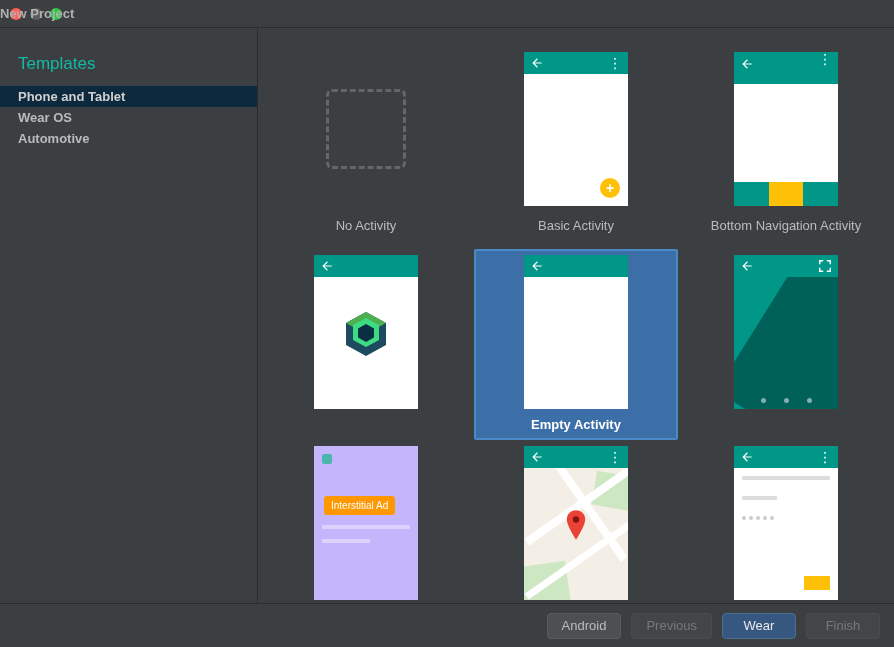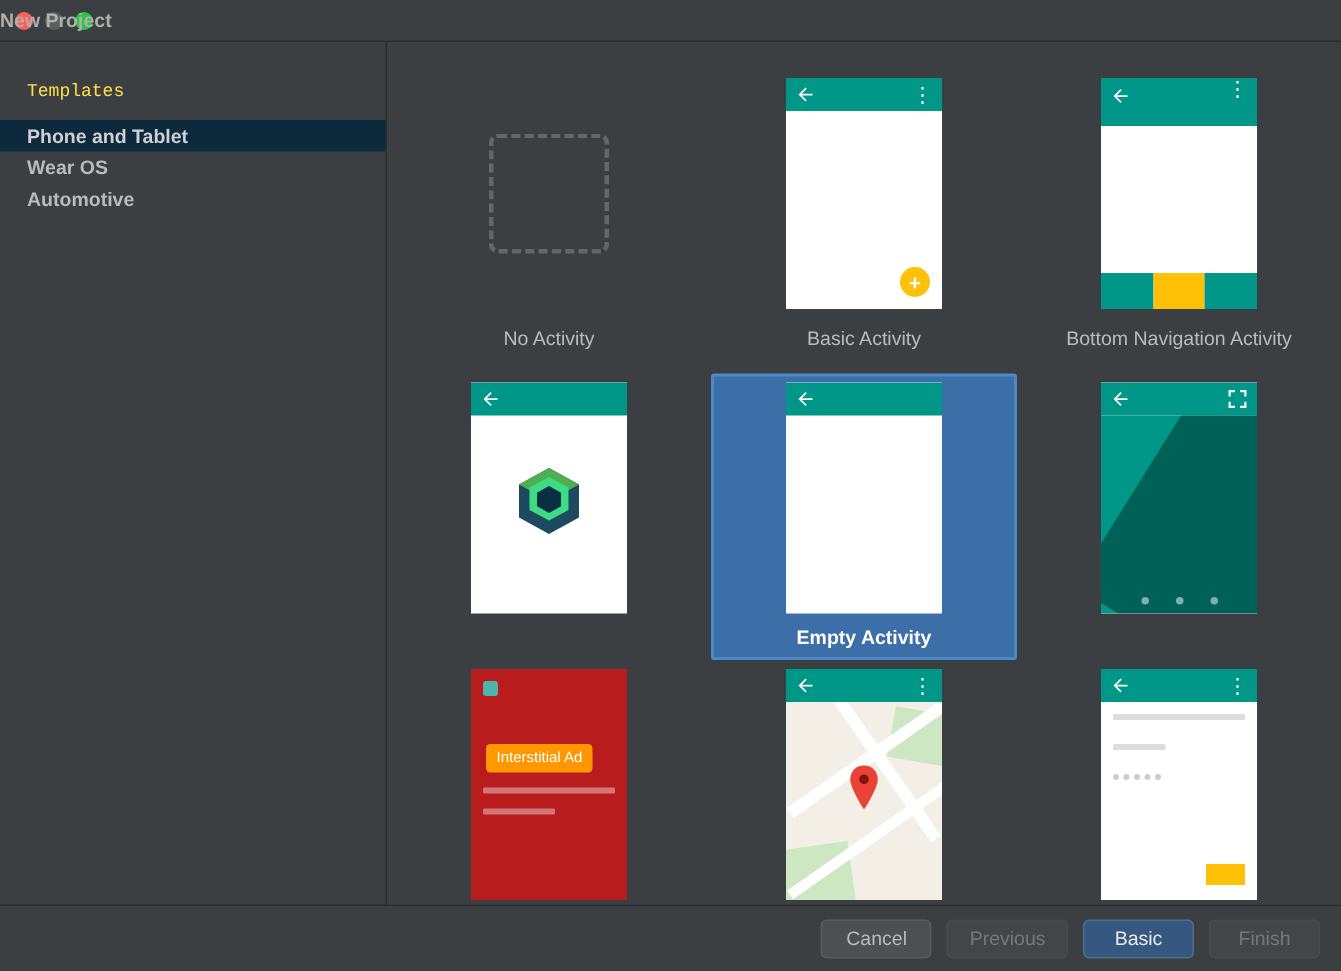--- a/index.html
+++ b/index.html
@@ -51,23 +51,22 @@
     min-height: 0;
   }
   .sidebar {
     width: 258px;
     background: #3c3f41;
     border-right: 1px solid #2b2b2b;
     padding-top: 20px;
   }
   .sidebar-header {
     padding: 6px 18px 12px;
-    color: #fde047;
-    font-size: 12px;
-    font-family: Liberation Mono, monospace;
+    color: #14b8a6;
+    font-size: 17px;
   }
   .sidebar-item {
     padding: 3px 18px;
     color: #bbb;
     cursor: pointer;
     font-weight: bold;
   }
   .sidebar-item.selected {
     background: #0d293e;
     color: #d0d0d0;
@@ -178,21 +177,21 @@
     content:"";
     position:absolute;
     width: 200px; height: 200px;
     background: rgba(0,0,0,0.35);
     transform: rotate(-58deg);
     top: -18px; left: 20px;
   }
   .fs-dots { position:absolute; bottom:6px; left:0; right:0; display:flex; justify-content:center; gap:18px; }
   .fs-dots span { width:5px; height:5px; background:rgba(255,255,255,0.5); border-radius:50%; }
   
-  .inter-body { background:#b91c1c; position:absolute; top:0; left:0; right:0; bottom:0; padding:8px; }
+  .inter-body { background:#c4b5fd; position:absolute; top:0; left:0; right:0; bottom:0; padding:8px; }
   .inter-pill {
     background:#ff9800; color:#fff;
     font-size:10px; padding:4px 7px; border-radius:3px;
     display:inline-block; margin-top:42px; margin-left:2px;
     font-weight:500;
   }
   .inter-line { height:4px; background:rgba(255,255,255,0.4); margin-top:10px; border-radius:1px;}
   .inter-line.short { width:55%; }
   .inter-acc { position:absolute; top:8px; left:8px; width:10px; height:10px; background:#4db6ac; border-radius:2px;}
   
@@ -415,17 +414,17 @@
           </div>
         </div>
 
       </div>
 
     </div>
   </div>
 </div>
 
 <div class="footer">
-  <button class="btn">Cancel</button>
+  <button class="btn">Android</button>
   <button class="btn" disabled="">Previous</button>
-  <button class="btn primary">Basic</button>
+  <button class="btn primary">Wear</button>
   <button class="btn" disabled="">Finish</button>
 </div>
 
 </body></html>

